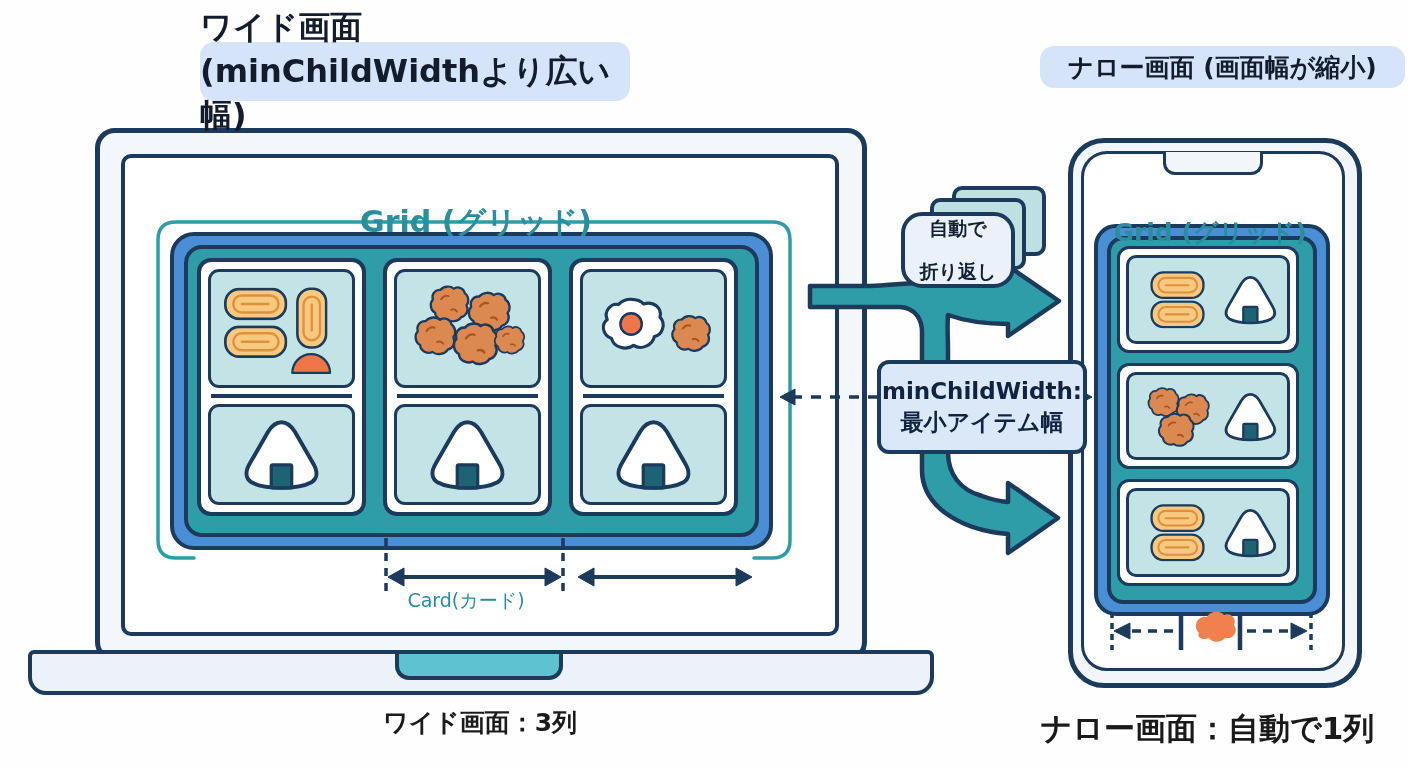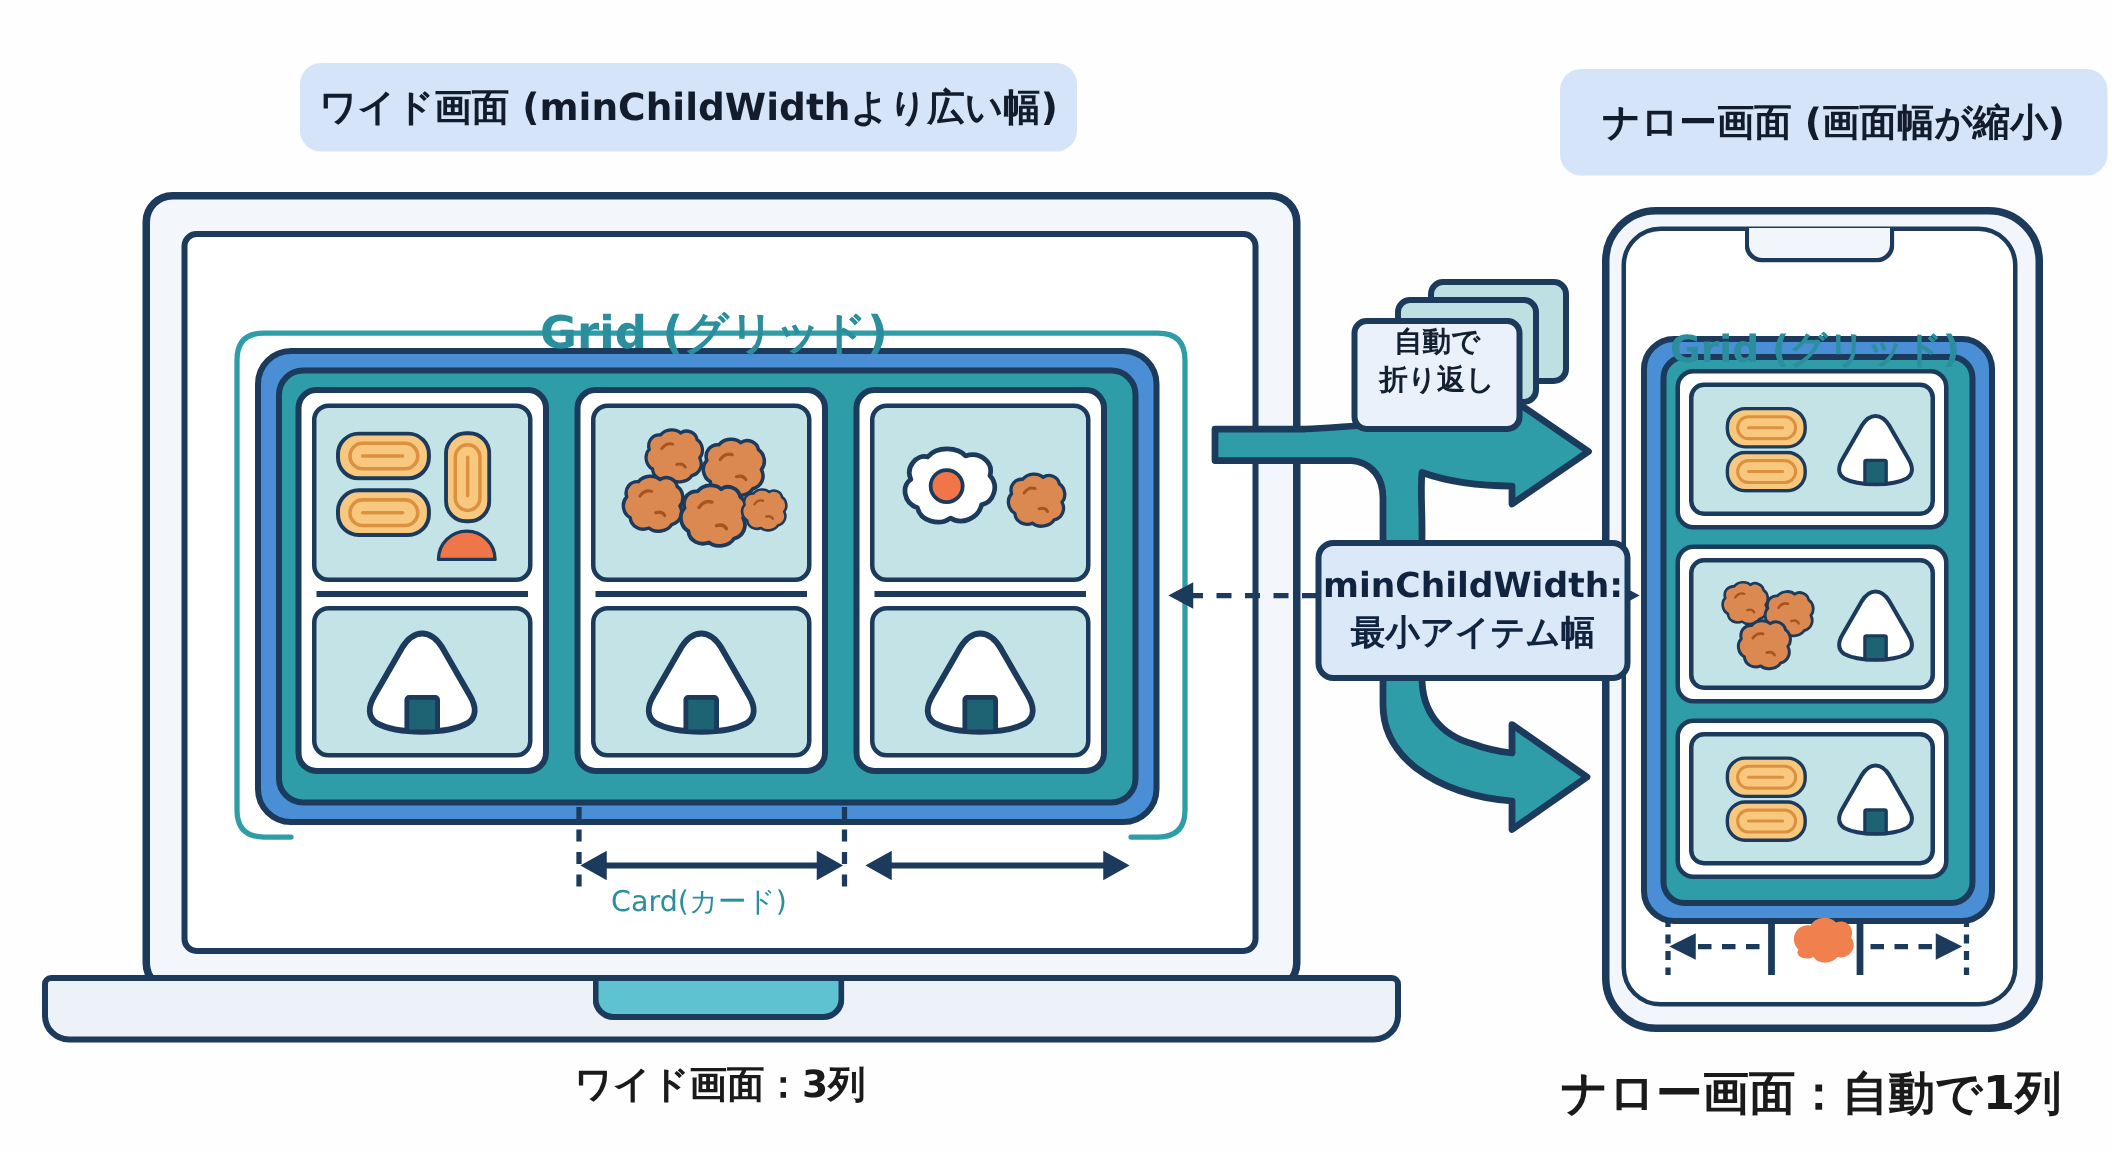--- a/index.html
+++ b/index.html
@@ -2,22 +2,22 @@
 <html><head>
 <meta charset="utf-8">
 <style>
   html,body{margin:0;padding:0;background:#fff;}
   #canvas{position:relative;width:1408px;height:768px;background:#fefefe;overflow:hidden;
           font-family:"DejaVu Sans","Liberation Sans",sans-serif;}
   .abs{position:absolute;}
   
   .pill{background:#d5e4f8;border-radius:14px;display:flex;align-items:center;justify-content:center;
         font-weight:bold;color:#121c2c;z-index:10;}
-  .pill-wide{left:200px;top:42px;width:518px;height:59px;font-size:25px;}
-  .pill-narrow{left:1040px;top:46px;width:365px;height:71px;font-size:25px;}
+  .pill-wide{left:200px;top:42px;width:430px;height:59px;font-size:32px;}
+  .pill-narrow{left:1040px;top:46px;width:365px;height:42px;font-size:25px;}
   
   .laptop-screen{left:95px;top:128px;width:762px;height:524px;background:#f3f7fc;
                  border:5px solid #1b3a5c;border-radius:20px;z-index:1;}
   .laptop-inner{left:121px;top:154px;width:710px;height:474px;background:#ffffff;
                 border:4px solid #1b3a5c;border-radius:10px;z-index:1;}
   .laptop-base{left:28px;top:650px;width:898px;height:37px;background:#edf2f9;
                border:4px solid #1b3a5c;border-radius:6px 6px 18px 18px;z-index:2;}
   .laptop-notch{left:395px;top:654px;width:160px;height:22px;background:#5fc2d0;
                 border:4px solid #1b3a5c;border-top:none;border-radius:0 0 14px 14px;z-index:3;}
   .grid-label{color:#2a8e9c;font-weight:bold;text-align:center;z-index:10;margin-top:32px;}
@@ -49,21 +49,21 @@
                gap:10px;z-index:3;}
   .phone-card{flex:1;background:#fff;border:3.5px solid #1b3a5c;border-radius:12px;
               padding:6px;box-sizing:border-box;display:flex;}
   .phone-cell{flex:1;background:#c3e3e6;border:3px solid #1b3a5c;border-radius:10px;
               display:flex;align-items:center;justify-content:space-evenly;padding:3px;}
   
   .stack-card{background:#bfe0e3;border:4px solid #1b3a5c;border-radius:10px;z-index:6;}
   .stack-b2{left:952px;top:186px;width:86px;height:62px;}
   .stack-b1{left:930px;top:198px;width:88px;height:64px;}
   .wrap-note{left:901px;top:212px;width:106px;height:68px;background:#eaf1fa;border:4px solid #1b3a5c;
-             border-radius:10px;display:flex;flex-direction:column;align-items:center;justify-content:flex-start;
+             border-radius:21px;display:flex;flex-direction:column;align-items:center;justify-content:space-between;
              font-weight:bold;font-size:19px;line-height:1.3;color:#13202f;z-index:10;}
   .minchild-box{left:845px;top:360px;width:202px;height:86px;background:#dbe8f8;border:4px solid #1b3a5c;
                 border-radius:12px;display:flex;flex-direction:column;align-items:center;justify-content:center;
                 font-weight:bold;font-size:23px;line-height:1.35;color:#10233f;z-index:10;margin-left:32px;}
   .card-label{left:336px;top:588px;width:260px;text-align:center;color:#2a8e9c;
               font-weight:normal;font-size:19px;z-index:10;}
   .caption{font-weight:bold;color:#1a1a1a;text-align:center;z-index:10;}
   .caption-wide{left:300px;top:706px;width:360px;font-size:25px;}
   .caption-narrow{left:1010px;top:708px;width:395px;font-size:31px;}
   #lineart{left:0;top:0;width:1408px;height:768px;z-index:5;pointer-events:none;}

